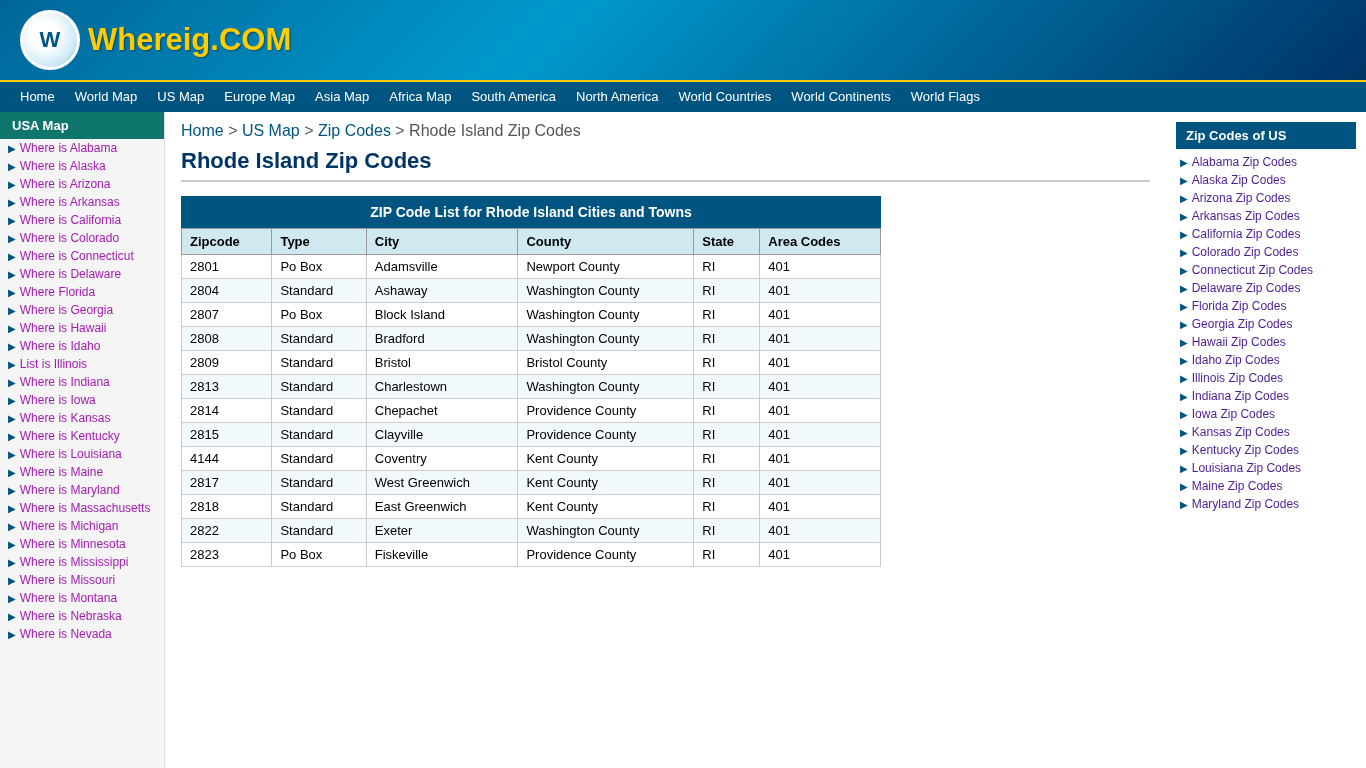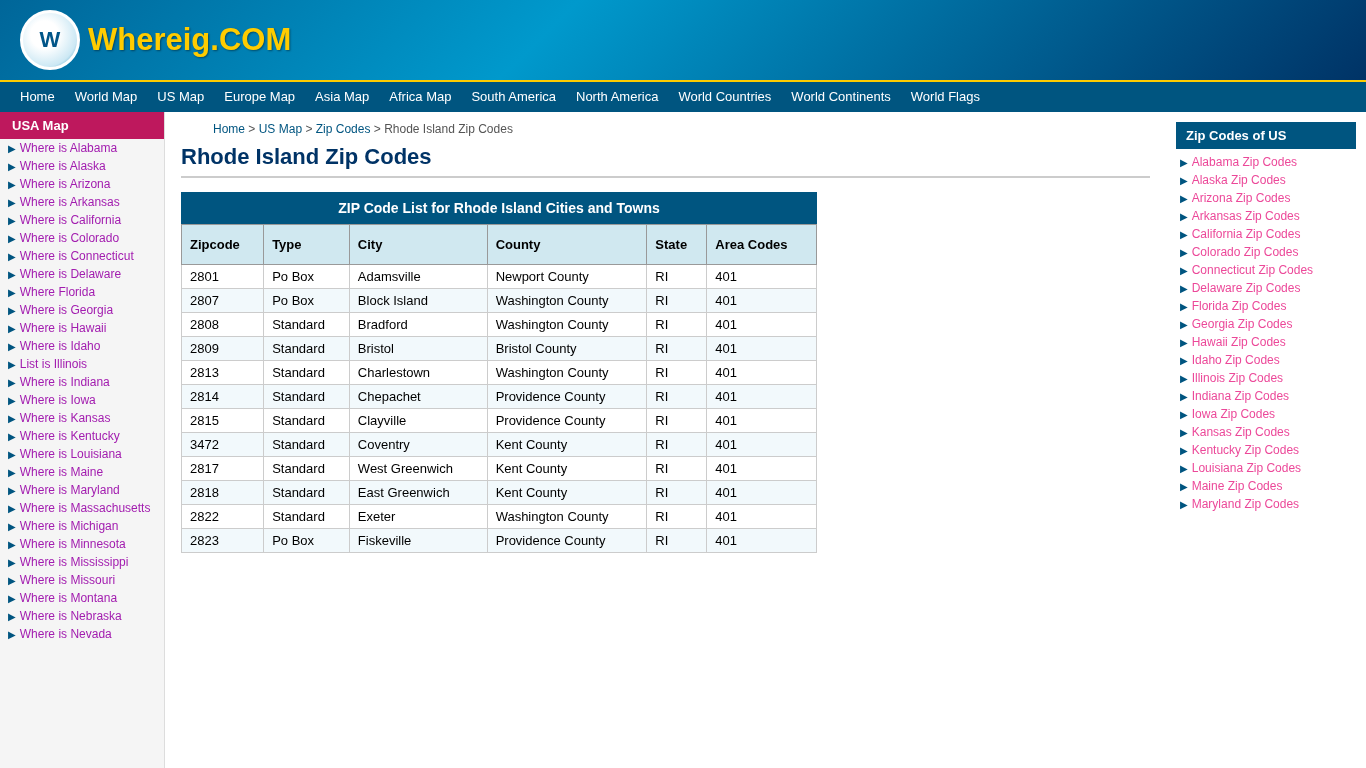--- a/index.html
+++ b/index.html
@@ -65,21 +65,21 @@
 
     
     #sidebar {
       width: 165px;
       flex-shrink: 0;
       background: #f5f5f5;
       border-right: 1px solid #ddd;
       min-height: 700px;
     }
     #sidebar-title {
-      background: #be185d;
+      background: #0f766e;
       color: #fff;
       font-weight: bold;
       padding: 6px 12px;
       font-size: 13px;
     }
     .sidebar-item {
       display: flex;
       align-items: center;
       padding: 2px 8px;
     }
@@ -97,54 +97,53 @@
 
     
     #main {
       flex: 1;
       padding: 10px 16px;
       min-width: 0;
     }
 
     
     #breadcrumb {
-      font-size: 12px;
+      font-size: 16px;
       color: #555;
       margin-bottom: 8px;
-      margin-left: 32px;
     }
     #breadcrumb a { color: #005580; text-decoration: none; }
 
     
     #page-title {
       font-size: 22px;
       font-weight: bold;
       color: #003366;
       border-bottom: 2px solid #ccc;
       padding-bottom: 6px;
       margin-bottom: 14px;
     }
 
     
     #zip-table {
       border-collapse: collapse;
-      width: 636px;
+      width: 700px;
     }
     #zip-table caption {
       background: #005580;
       color: #fff;
       font-weight: bold;
       font-size: 14px;
       padding: 8px;
       text-align: center;
     }
     #zip-table th {
       background: #d0e8f0;
       border: 1px solid #999;
-      padding: 12px 8px;
+      padding: 5px 8px;
       text-align: left;
       font-size: 13px;
     }
     #zip-table td {
       border: 1px solid #ccc;
       padding: 4px 8px;
       font-size: 13px;
     }
     #zip-table tr:nth-child(odd) td { background: #fff; }
     #zip-table tr:nth-child(even) td { background: #f2f9fc; }
@@ -162,21 +161,21 @@
       padding: 6px 10px;
       font-size: 13px;
       margin-bottom: 4px;
     }
     .right-item {
       display: flex;
       align-items: center;
       padding: 2px 4px;
     }
     .right-item a {
-      color: #ec4899;
+      color: #4c1d95;
       text-decoration: none;
       font-size: 12px;
     }
     .right-arrow {
       color: #005580;
       font-size: 10px;
       margin-right: 4px;
     }
   </style>
 </head>
@@ -349,20 +348,28 @@
       <tbody id="table-body">
       <tr>
             <td>2801</td>
             <td>Po Box</td>
             <td>Adamsville</td>
             <td>Newport County</td>
             <td>RI</td>
             <td>401</td>
           </tr>
           <tr>
+            <td>2804</td>
+            <td>Standard</td>
+            <td>Ashaway</td>
+            <td>Washington County</td>
+            <td>RI</td>
+            <td>401</td>
+          </tr>
+          <tr>
             <td>2807</td>
             <td>Po Box</td>
             <td>Block Island</td>
             <td>Washington County</td>
             <td>RI</td>
             <td>401</td>
           </tr>
           <tr>
             <td>2808</td>
             <td>Standard</td>
@@ -397,21 +404,21 @@
           </tr>
           <tr>
             <td>2815</td>
             <td>Standard</td>
             <td>Clayville</td>
             <td>Providence County</td>
             <td>RI</td>
             <td>401</td>
           </tr>
           <tr>
-            <td>3472</td>
+            <td>4144</td>
             <td>Standard</td>
             <td>Coventry</td>
             <td>Kent County</td>
             <td>RI</td>
             <td>401</td>
           </tr>
           <tr>
             <td>2817</td>
             <td>Standard</td>
             <td>West Greenwich</td>

